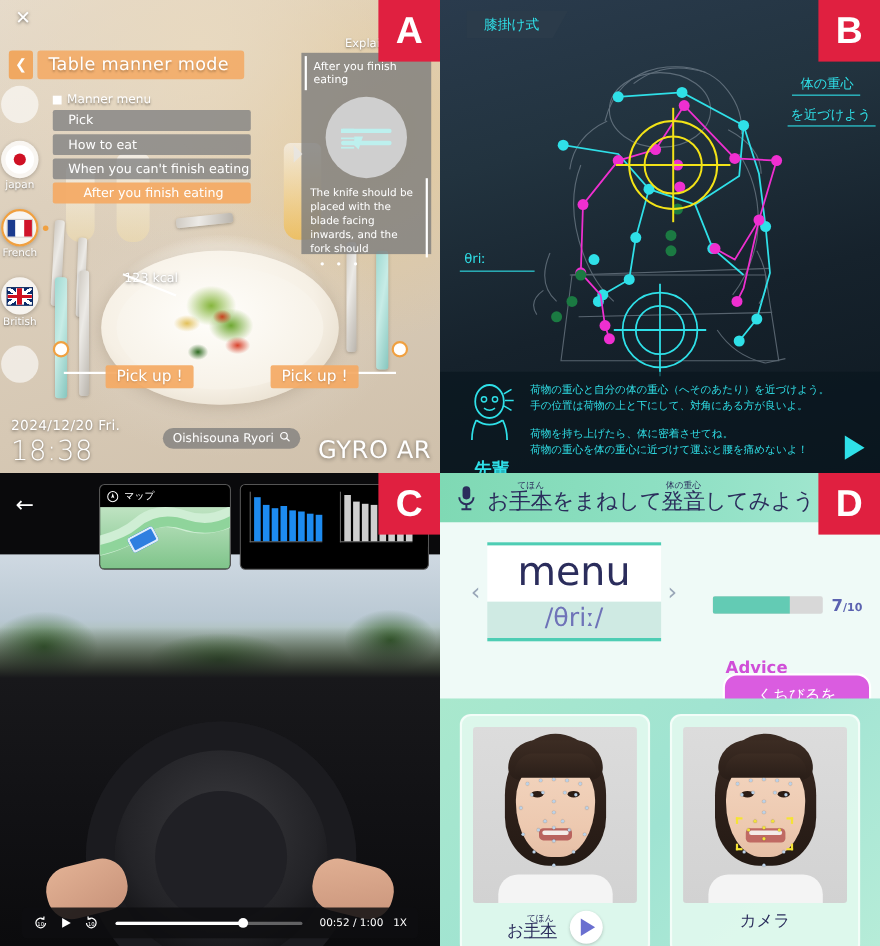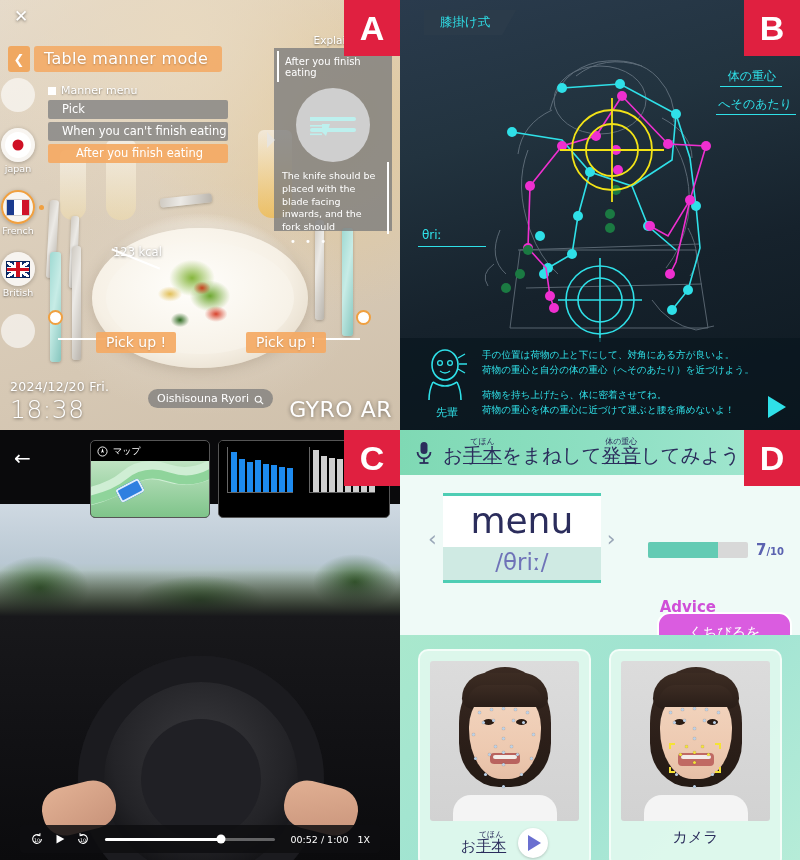--- a/index.html
+++ b/index.html
@@ -113,35 +113,35 @@
   .a-pin { position:absolute; width:15px; height:15px; border-radius:50%; background:#fff;
      border:2.5px solid #f0a040; }
   .a-pick { position:absolute; background: rgba(244,170,100,.93); color:#fff; font-size:14px;
      padding:2px 10px 3px; border-radius:2px; text-shadow:0 1px 2px rgba(0,0,0,.2); }
 
   .a-date { position:absolute; left:10px; bottom:36px; color:#fff; font-size:12.5px;
      text-shadow:0 1px 3px rgba(0,0,0,.5); letter-spacing:.3px; }
   .a-time { position:absolute; left:10px; bottom:6px; color:#fff; font-size:25px; font-weight:300;
      text-shadow:0 1px 3px rgba(0,0,0,.5); letter-spacing:.5px; }
   .a-search { position:absolute; left:148px; bottom:22px; background: rgba(120,120,120,.72);
-     color:#fff; font-size:11px; padding:3px 9px; border-radius:12px; display:flex; gap:5px; align-items:flex-end; }
+     color:#fff; font-size:11px; padding:3px 9px; border-radius:12px; display:flex; gap:5px; align-items:flex-start; }
   .a-logo { position:absolute; right:8px; bottom:8px; color:#fff; font-size:22px; letter-spacing:.5px;
      font-family:"DejaVu Sans",sans-serif; text-shadow:0 1px 4px rgba(0,0,0,.45); }
 
   
   #panelB { background: linear-gradient(165deg,#2a3b4d 0%, #22333f 30%, #16222c 62%, #0d1820 100%); }
   .b-tab { position:absolute; left:24px; top:10px; height:25px; padding:0 26px 0 16px;
      background:#2b3b4a; color:#2fe0e8; font-size:12.5px; display:flex; align-items:center;
      clip-path: polygon(0 0, 100% 0, calc(100% - 14px) 100%, 0 100%); }
   .b-stage { position:absolute; inset:0; }
   .b-label { position:absolute; color:#2fe0e8; font-size:12px; white-space:nowrap; }
   .b-ul { position:absolute; height:1.2px; background:#2fe0e8; }
   .b-footer { position:absolute; left:0; right:0; bottom:0; height:92px; background: rgba(10,22,30,.72); }
   .b-senpai { position:absolute; left:16px; top:10px; width:62px; text-align:center; }
-  .b-senpai-lbl { color:#2fe0e8; font-size:11px; margin-top:1px; }
+  .b-senpai-lbl { color:#2fe0e8; font-size:16px; margin-top:13px;font-weight:bold; }
   .b-text { position:absolute; left:82px; top:10px; color:#2fe0e8; font-size:9.6px; line-height:1.45; }
   .b-text p { margin-bottom:1px; }
   .b-text .gap { height:10px; }
   .b-play { position:absolute; right:14px; bottom:12px; width:0; height:0;
      border-top:11px solid transparent; border-bottom:11px solid transparent; border-left:18px solid #2fe0e8; }
 
   
   #panelC { background:#0a0a0c; }
   .c-road { position:absolute; left:0; right:0; top:74px; height:330px;
     background:
@@ -278,20 +278,21 @@
       <div class="a-back">❮</div>
       <div class="a-title">Table manner mode</div>
     </div>
 
     <div class="a-menu">
       <div class="a-menu-head">
         <span class="sq"></span>
         <span>Manner menu</span>
       </div>
       <div class="a-menu-item">Pick</div>
+      <div class="a-menu-item">How to eat</div>
       <div class="a-menu-item">When you can't finish eating</div>
       <div class="a-menu-item sel">After you finish eating</div>
     </div>
 
     <div class="a-flags">
       <div class="a-flag-blank"></div>
       <div style="height:16px"></div>
       <div class="a-flag-wrap">
         <div class="a-flag">
             <div class="fl-jp"></div>
@@ -444,41 +445,41 @@
           <line x1="200" y1="258" x2="200" y2="342"></line>
             <line x1="158" y1="300" x2="242" y2="300"></line>
         </g>
       </svg>
     </div>
 
     <div class="b-tab">膝掛け式</div>
 
     <div class="b-label" style="right:24px; top:68px;">体の重心</div>
     <div class="b-ul" style="right:18px; top:86px; width:62px;"></div>
-    <div class="b-label" style="right:8px; top:96px;">へそのあたり</div>
+    <div class="b-label" style="right:8px; top:96px;">を近づけよう</div>
     <div class="b-ul" style="right:4px; top:114px; width:80px;"></div>
     <div class="b-label" style="left:22px; top:228px;">θriː</div>
     <div class="b-ul" style="left:18px; top:246px; width:68px;"></div>
 
     <div class="b-footer">
       <div class="b-senpai">
         <svg width="46" height="52" viewBox="0 0 46 52">
           <ellipse cx="21" cy="17" rx="13" ry="15" fill="none" stroke="#2fe0e8" stroke-width="1.6"></ellipse>
           <circle cx="16" cy="15" r="2.4" fill="none" stroke="#2fe0e8" stroke-width="1.3"></circle>
           <circle cx="26" cy="15" r="2.4" fill="none" stroke="#2fe0e8" stroke-width="1.3"></circle>
           <path d="M16 23 q5 4 10 0" fill="none" stroke="#2fe0e8" stroke-width="1.3"></path>
           <path d="M34 10 l7 -4 M35 16 l8 0 M34 21 l7 4" stroke="#2fe0e8" stroke-width="1.4"></path>
           <path d="M9 34 q-4 8 -4 18 M33 34 q4 8 4 18" fill="none" stroke="#2fe0e8" stroke-width="1.6"></path>
           <path d="M9 34 q12 8 24 0" fill="none" stroke="#2fe0e8" stroke-width="1.6"></path>
         </svg>
         <div class="b-senpai-lbl">先輩</div>
       </div>
       <div class="b-text">
+        <p>荷物の重心と自分の体の重心（へそのあたり）を近づけよう。</p>
         <p>手の位置は荷物の上と下にして、対角にある方が良いよ。</p>
-        <p>荷物の重心と自分の体の重心（へそのあたり）を近づけよう。</p>
         <div class="gap"></div>
         <p>荷物を持ち上げたら、体に密着させてね。</p>
         <p>荷物の重心を体の重心に近づけて運ぶと腰を痛めないよ！</p>
       </div>
       <div class="b-play"></div>
     </div>
     <div class="badge">B</div>
   </div>
 
   <div class="panel" id="panelC">

